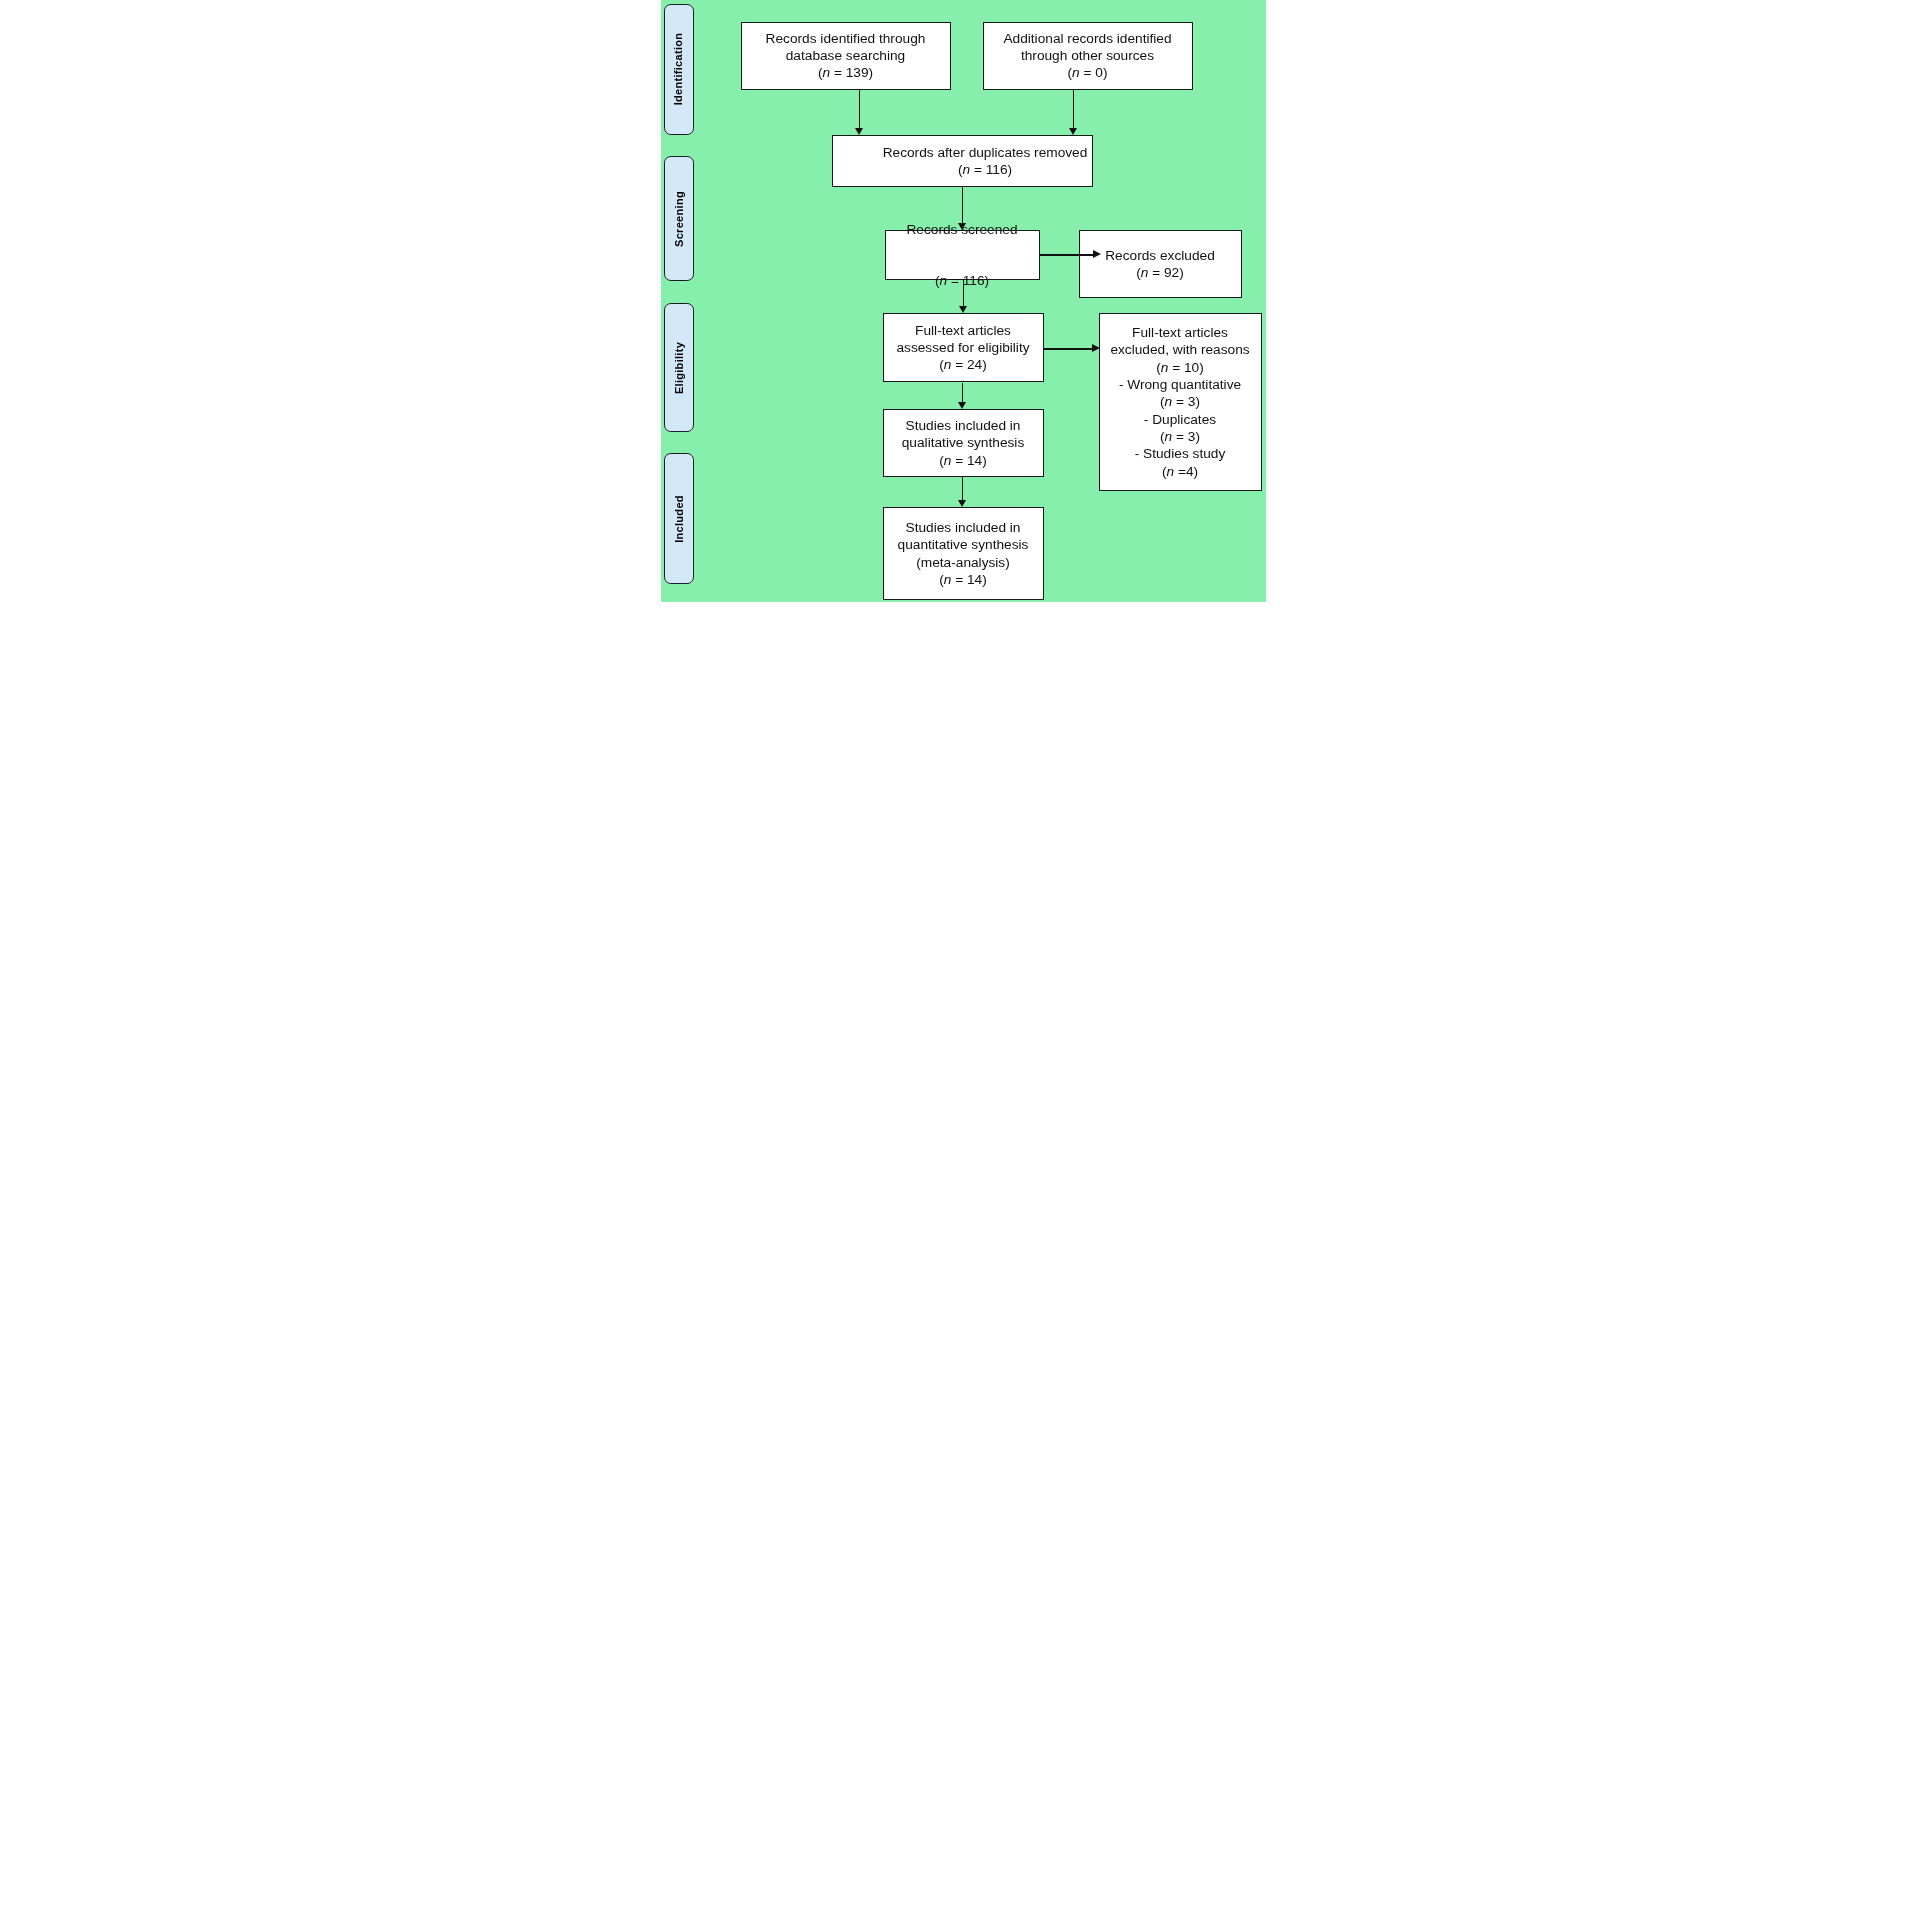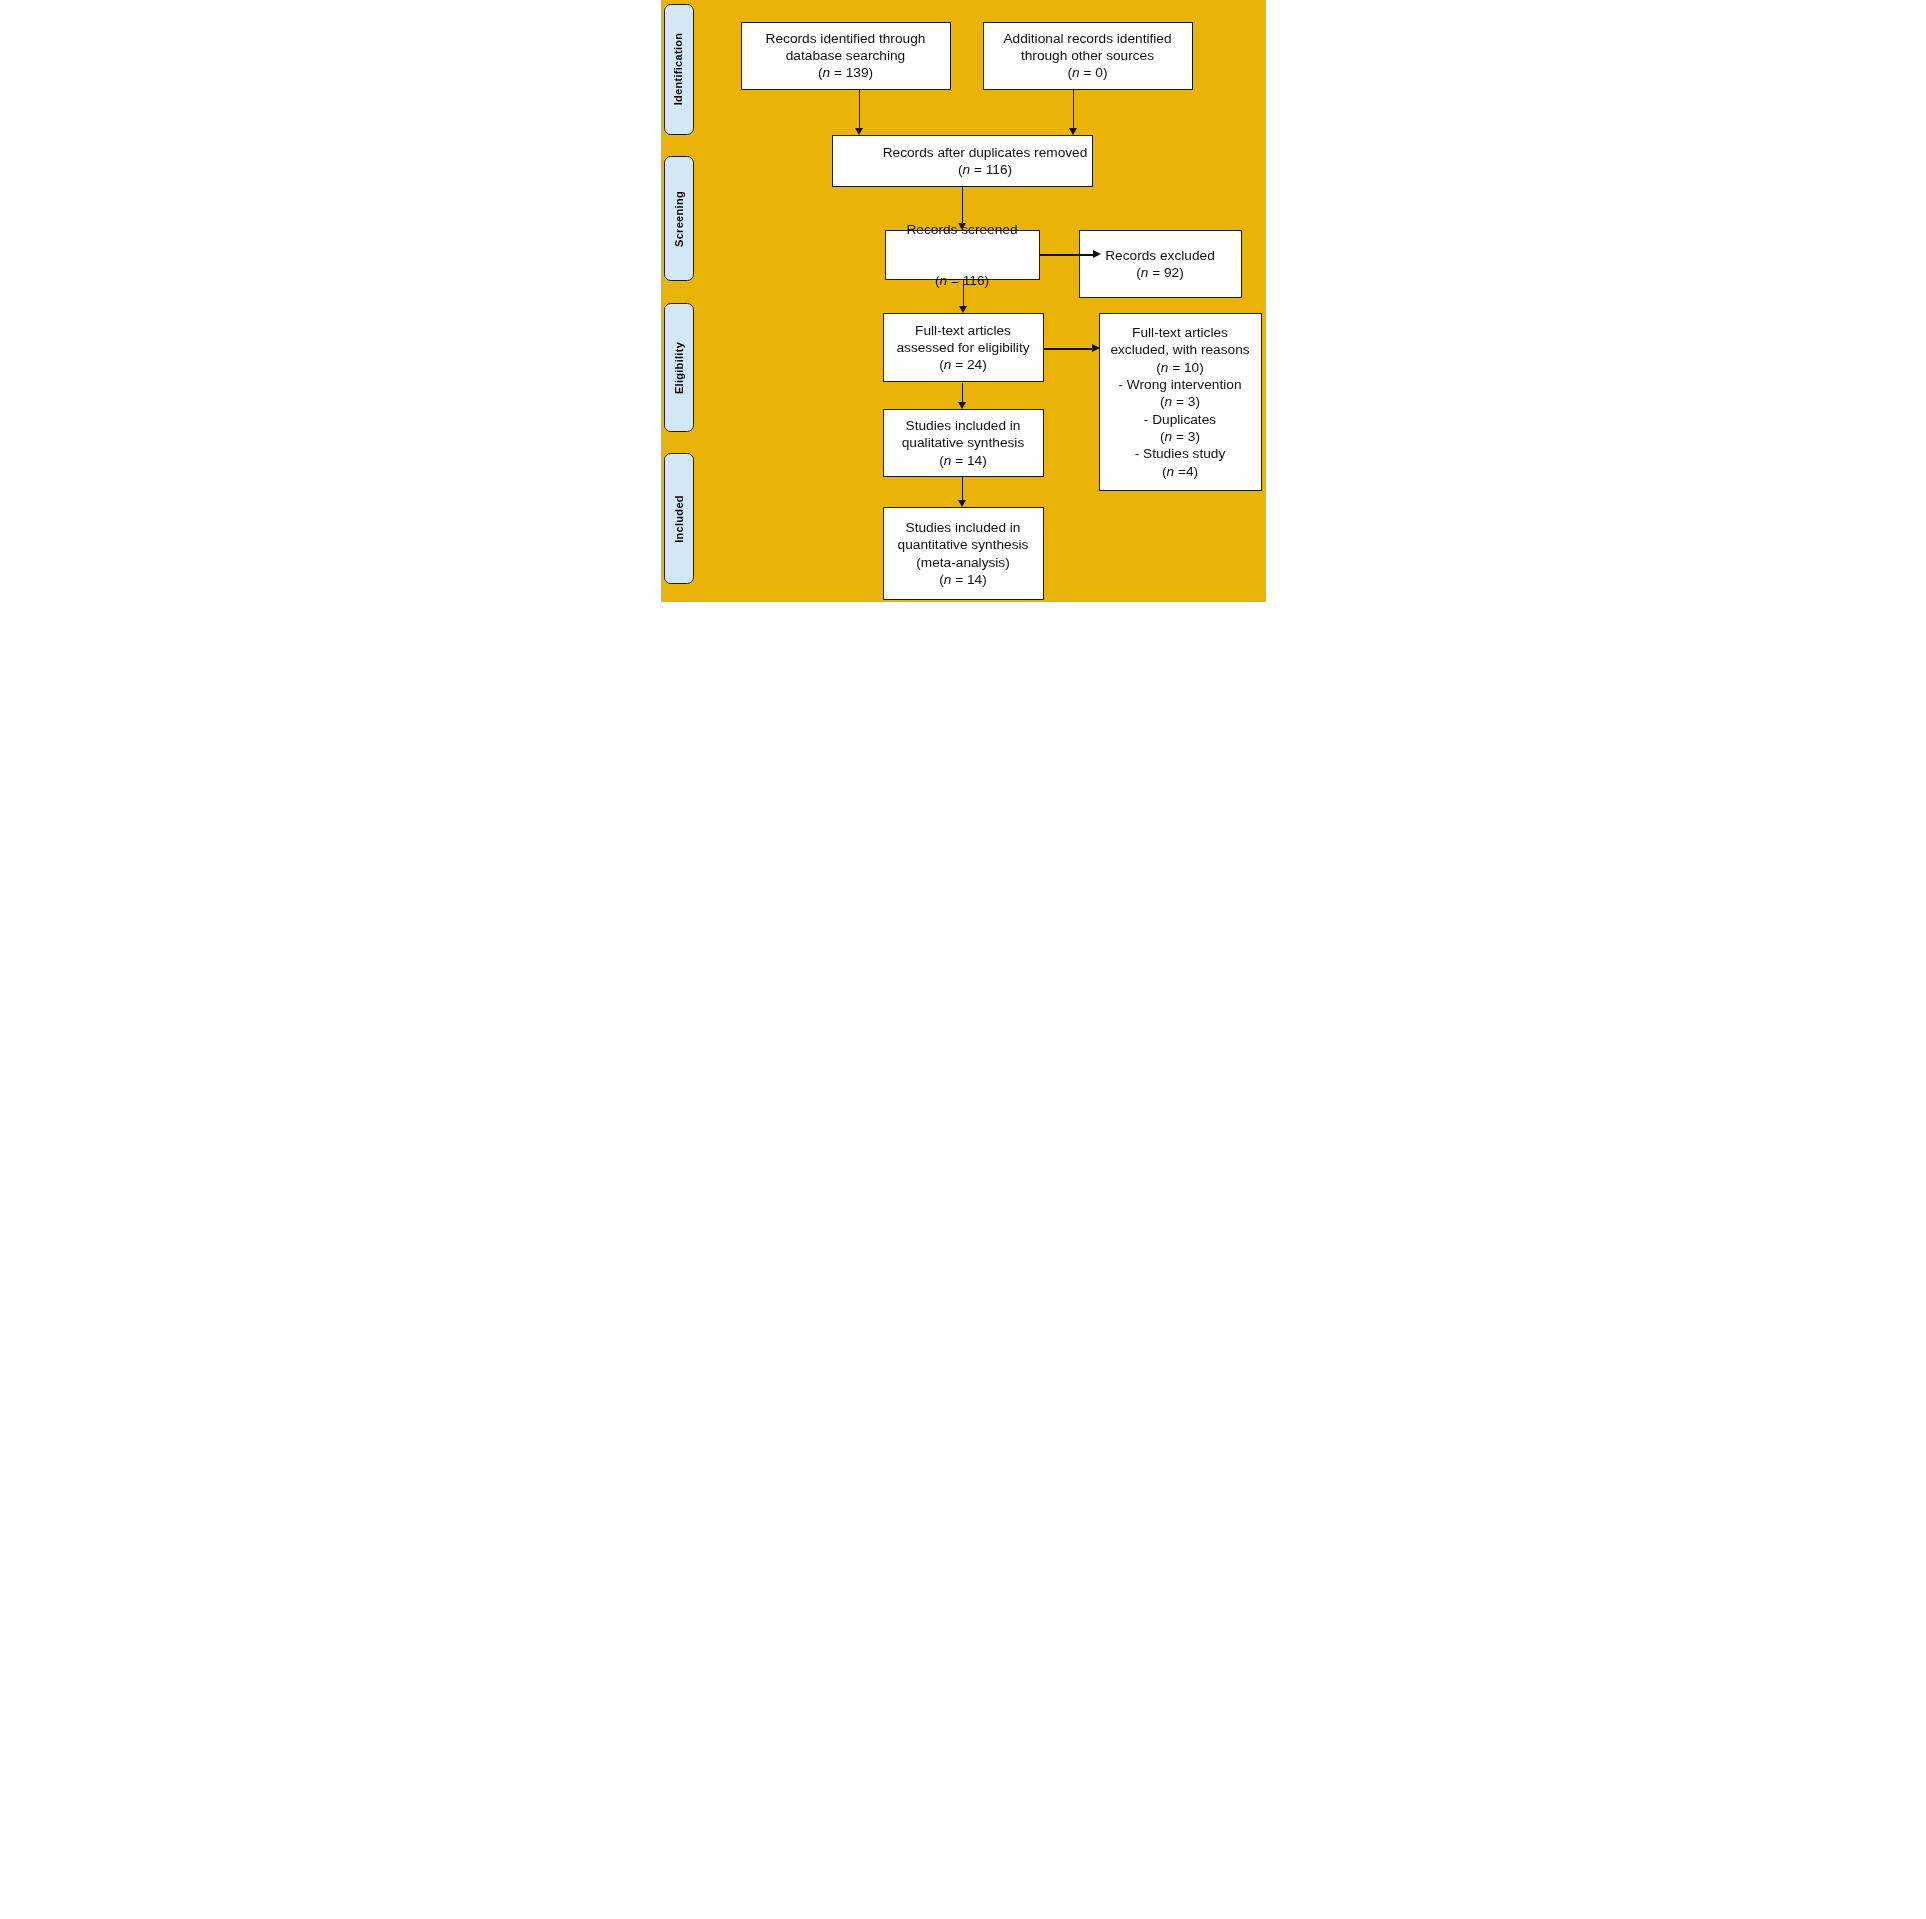--- a/index.html
+++ b/index.html
@@ -1,20 +1,20 @@
 <!DOCTYPE html>
 <html style="font-size:8.4px"><head>
 <meta charset="utf-8">
 <style>
   html,body{margin:0;padding:0;background:#ffffff;}
   #canvas{
     position:relative;
     width:605px;height:602px;
     margin:0 auto;
-    background:#eab308;
+    background:#86efac;
     font-family:"Liberation Sans", sans-serif;
     color:#111;
   }
   .stage{
     position:absolute;
     left:3.2px;width:30px;
     background:#d2e8f7;
     border:1.1px solid #1b1b24;
     border-radius:6.8px;
     display:flex;align-items:center;justify-content:center;
@@ -98,21 +98,21 @@
     </div>
   <div class="flowbox" style="left:222px;top:313px;width:161px;height:69px;">
       <div class="line">Full-text articles</div>
       <div class="line">assessed for eligibility</div>
       <div class="line">(<i>n</i> = 24)</div>
     </div>
   <div class="flowbox" style="left:438px;top:313px;width:163px;height:178px;">
       <div class="line">Full-text articles</div>
       <div class="line">excluded, with reasons</div>
       <div class="line">(<i>n</i> = 10)</div>
-      <div class="line">- Wrong intervention</div>
+      <div class="line">- Wrong quantitative</div>
       <div class="line">(<i>n</i> = 3)</div>
       <div class="line">- Duplicates</div>
       <div class="line">(<i>n</i> = 3)</div>
       <div class="line">- Studies study</div>
       <div class="line">(<i>n</i> =4)</div>
     </div>
   <div class="flowbox" style="left:222px;top:409px;width:161px;height:68px;">
       <div class="line">Studies included in</div>
       <div class="line">qualitative synthesis</div>
       <div class="line">(<i>n</i> = 14)</div>

